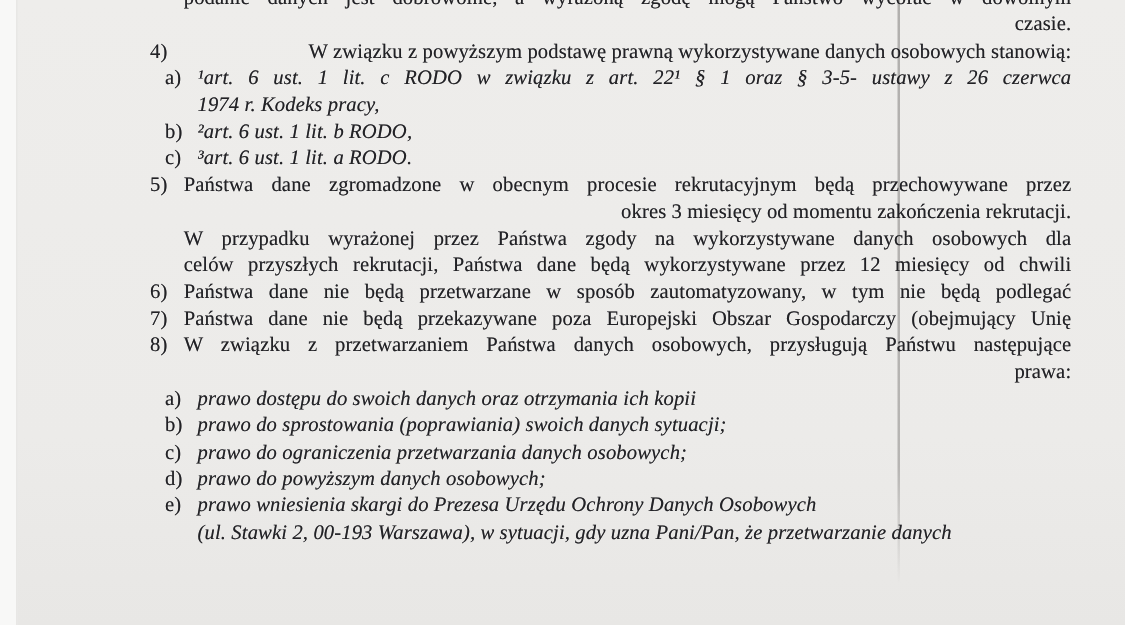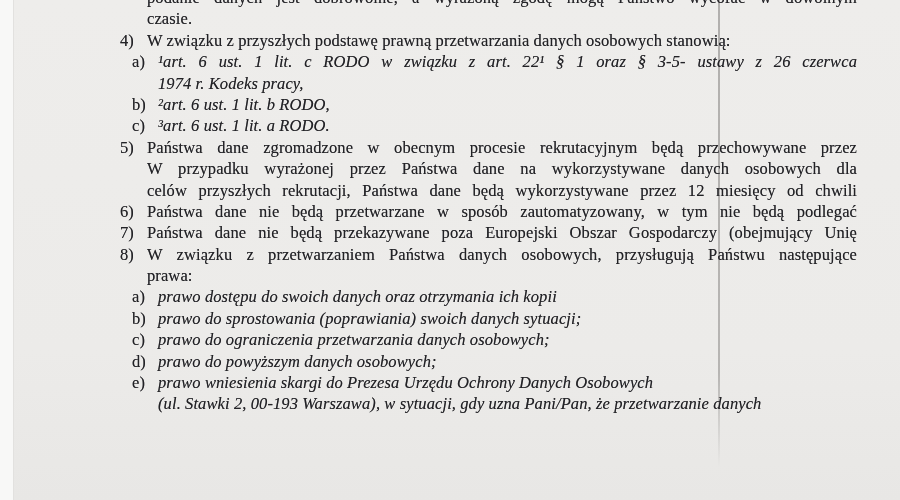--- a/index.html
+++ b/index.html
@@ -21,21 +21,21 @@
   .doc{
     position:absolute;left:120px;top:-13px;width:737px;
     font-size:16.5px;line-height:21.4px;color:#222226;
     letter-spacing:.1px;
     filter:blur(.3px);
     text-shadow:0 0 .5px rgba(40,40,46,.55);
   }
   .row{position:relative;height:21.4px;line-height:21.4px;white-space:normal;}
   .m1{position:absolute;left:0;top:0;}
   .m2{position:absolute;left:12px;top:0;}
-  .t1{display:block;margin-left:27px;width:710px;}
+  .t1{display:block;margin-left:27px;width:710px;text-align:right;}
   .t2{display:block;margin-left:38px;width:699px;font-style:italic;}
   .just{text-align:justify;text-align-last:justify;}
 </style>
 </head>
 <body>
 
 <div class="paper">
   <div class="edge-strip"></div>
   <div class="fold-line"></div>
 
@@ -44,21 +44,21 @@
     <div class="row">
       <span class="t1 just">podanie danych jest dobrowolne, a wyrażoną zgodę mogą Państwo wycofać w dowolnym</span>
     </div>
 
     <div class="row">
       <span class="t1">czasie.</span>
     </div>
 
     <div class="row">
       <span class="m1">4)</span>
-      <span class="t1">W związku z przyszłych podstawę prawną przetwarzania danych osobowych stanowią:</span>
+      <span class="t1">W związku z powyższym podstawę prawną wykorzystywane danych osobowych stanowią:</span>
     </div>
 
     <div class="row">
       <span class="m2">a)</span>
       <span class="t2 just">¹art. 6 ust. 1 lit. c RODO w związku z art. 22¹ § 1 oraz § 3-5- ustawy z 26 czerwca</span>
     </div>
     <div class="row">
       <span class="t2">1974 r. Kodeks pracy,</span>
     </div>
 
@@ -70,21 +70,24 @@
     <div class="row">
       <span class="m2">c)</span>
       <span class="t2">³art. 6 ust. 1 lit. a RODO.</span>
     </div>
 
     <div class="row">
       <span class="m1">5)</span>
       <span class="t1 just">Państwa dane zgromadzone w obecnym procesie rekrutacyjnym będą przechowywane przez</span>
     </div>
     <div class="row">
-      <span class="t1 just">W przypadku wyrażonej przez Państwa dane na wykorzystywane danych osobowych dla</span>
+      <span class="t1">okres 3 miesięcy od momentu zakończenia rekrutacji.</span>
+    </div>
+    <div class="row">
+      <span class="t1 just">W przypadku wyrażonej przez Państwa zgody na wykorzystywane danych osobowych dla</span>
     </div>
     <div class="row">
       <span class="t1 just">celów przyszłych rekrutacji, Państwa dane będą wykorzystywane przez 12 miesięcy od chwili</span>
     </div>
 
     <div class="row">
       <span class="m1">6)</span>
       <span class="t1 just">Państwa dane nie będą przetwarzane w sposób zautomatyzowany, w tym nie będą podlegać</span>
     </div>
 

